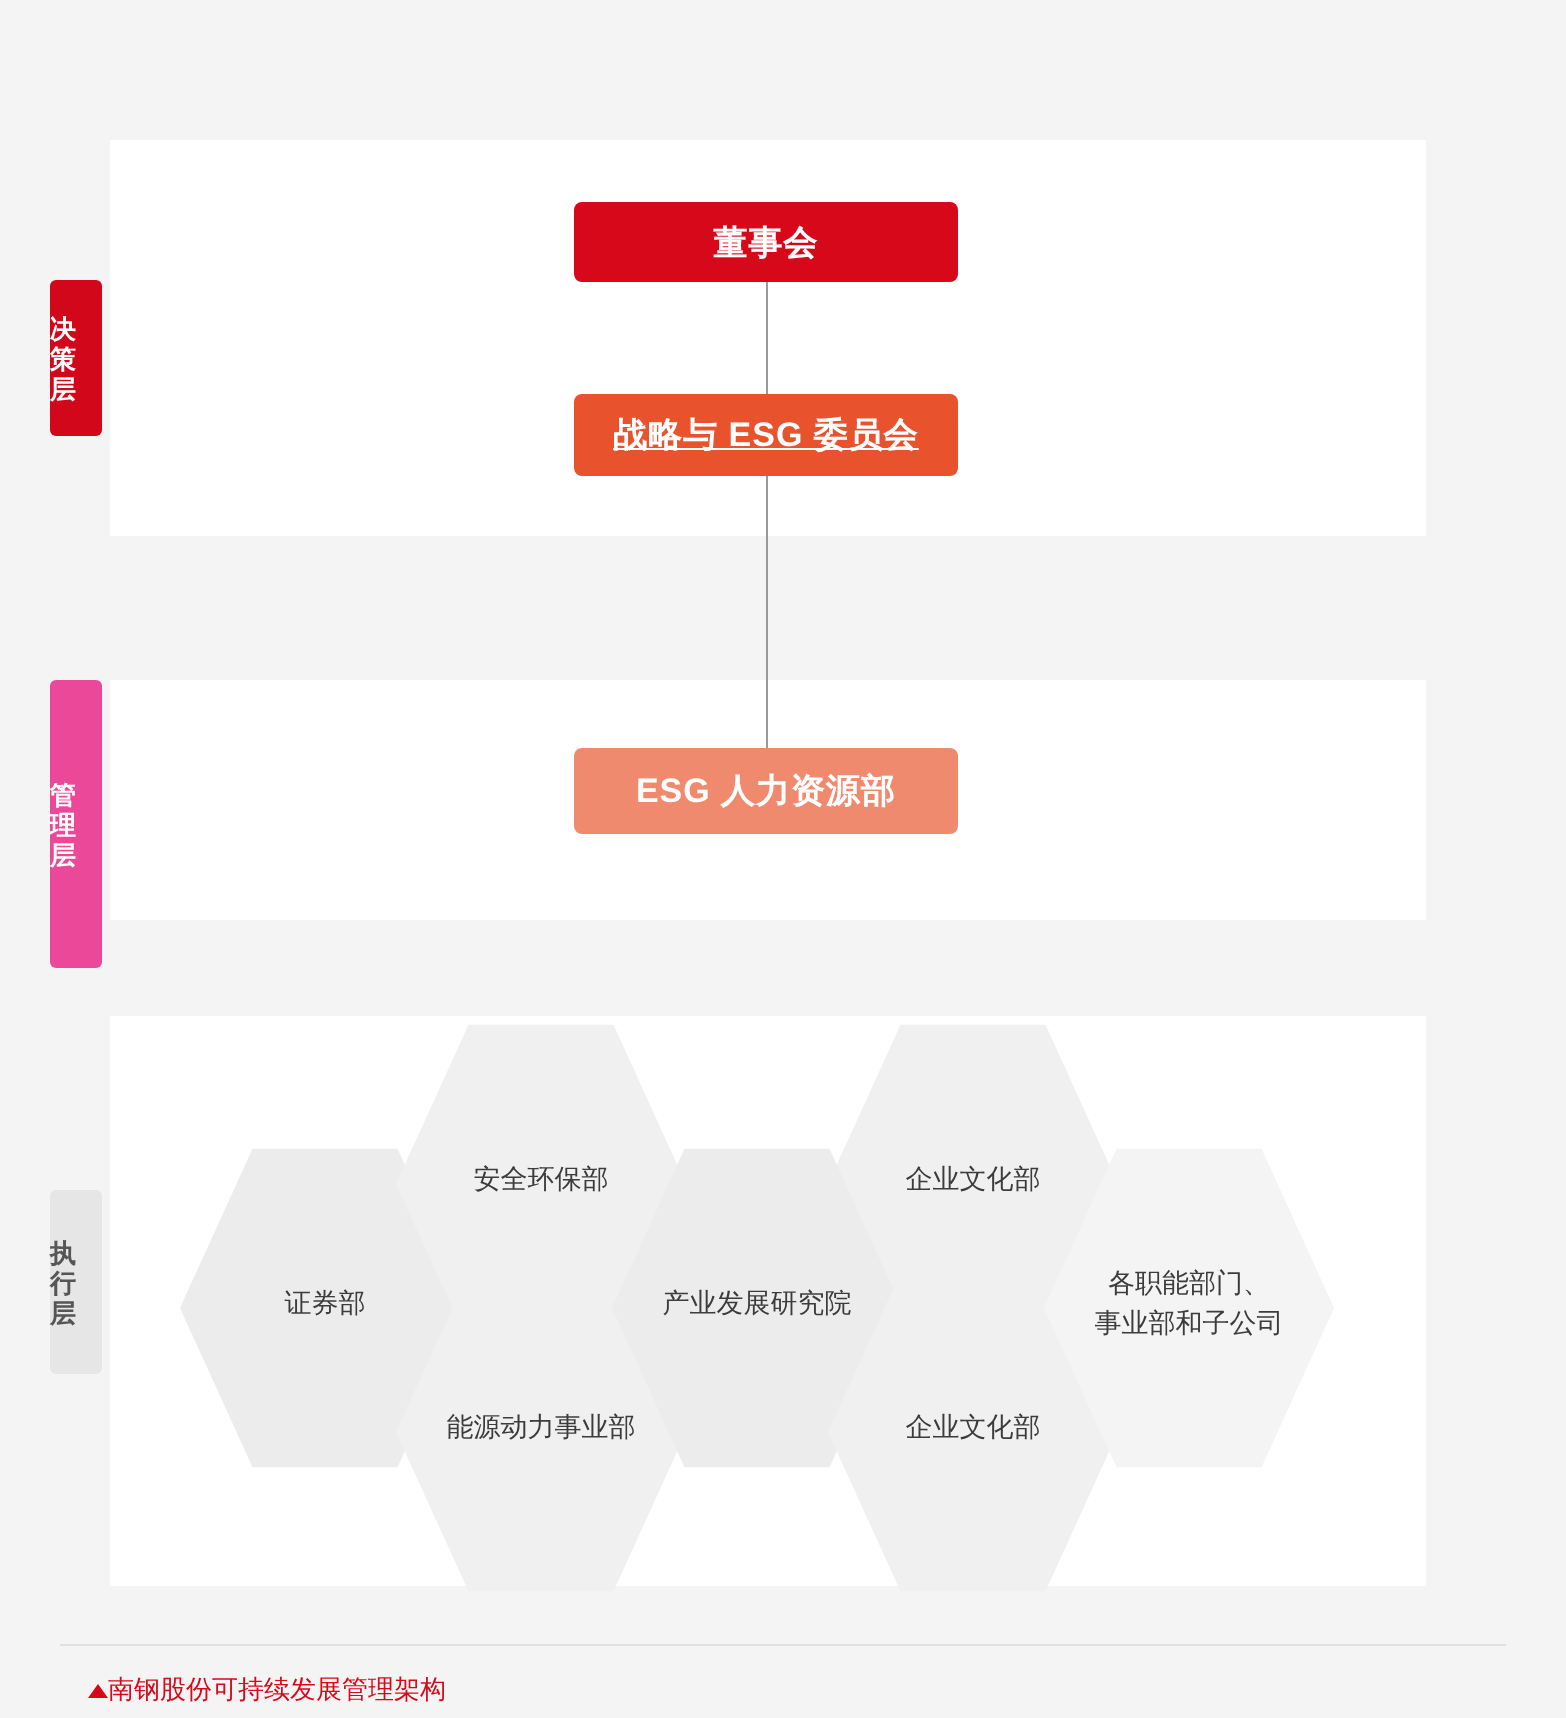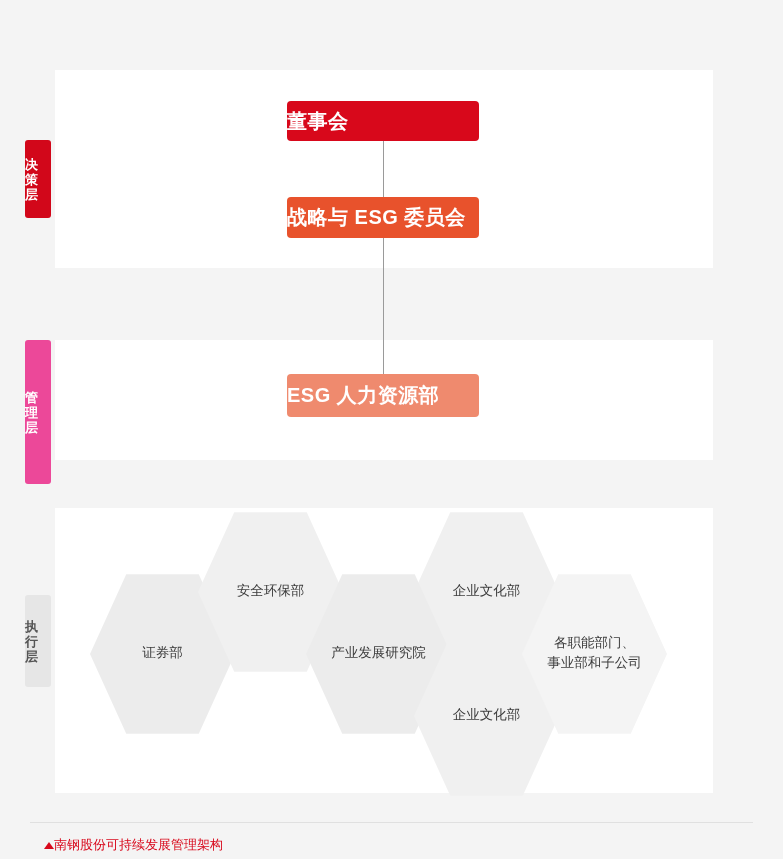--- a/index.html
+++ b/index.html
@@ -61,32 +61,34 @@
   }
   #conn-1 { left: 383px; top: 140px; height: 255px; }
 
   
   .node-box {
     position: absolute;
     border-radius: 4px;
     color: #ffffff;
     display: flex;
     align-items: center;
-    font-size: 20px;
+    justify-content: center;
+    font-size: 17px;
     font-weight: bold;
     letter-spacing: 0.5px;
     z-index: 3;
   }
   #node-board {
     left: 287px; top: 101px; width: 192px; height: 40px;
     background: #d8081b;
   }
   #node-strategy {
     left: 287px; top: 197px; width: 192px; height: 41px;
     background: #e8522c;
+    text-decoration: underline;
   }
   #node-esg-mgmt {
     left: 287px; top: 374px; width: 192px; height: 43px;
     background: #ef8a6e;
   }
 
   
   #hex-area {
     position: absolute;
     left: 55px; top: 508px;
@@ -165,20 +167,23 @@
     <span>ESG 人力资源部</span>
   </div>
 
   <div id="hex-area">
     <div class="hex" style="left:35px; top:63px;">
       <span class="txt">证券部</span>
     </div>
     <div class="hex light" style="left:143px; top:1px;">
       <span class="txt">安全环保部</span>
     </div>
+    <div class="hex light" style="left:143px; top:125px;">
+      <span class="txt">能源动力事业部</span>
+    </div>
     <div class="hex light" style="left:359px; top:1px;">
       <span class="txt">企业文化部</span>
     </div>
     <div class="hex" style="left:251px; top:63px;">
       <span class="txt">产业发展研究院</span>
     </div>
     <div class="hex light" style="left:359px; top:125px;">
       <span class="txt">企业文化部</span>
     </div>
     <div class="hex lighter" style="left:467px; top:63px;">

